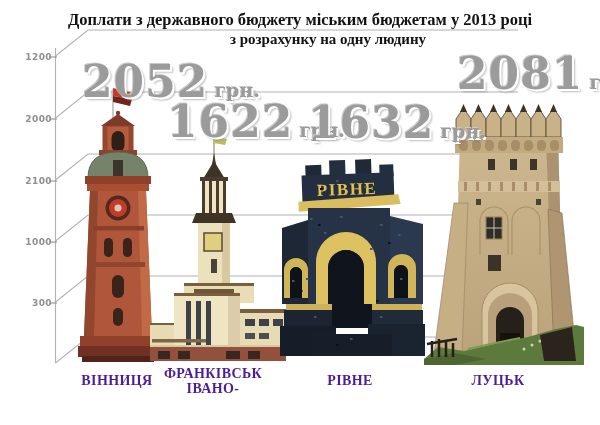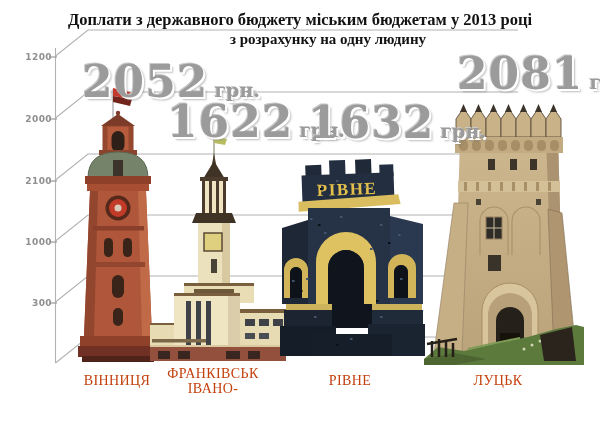--- a/index.html
+++ b/index.html
@@ -10,22 +10,22 @@
   .title-2{top:31px;font-size:15px;margin-left:28px;}
   .grid-svg{position:absolute;left:0;top:0;z-index:1;}
   .tick-label{position:absolute;left:12px;width:40px;text-align:right;font-size:9px;font-weight:bold;
               color:#8f8f8f;font-family:"DejaVu Sans", sans-serif;letter-spacing:0.4px;z-index:2;}
   .tower{position:absolute;z-index:3;}
   .value-label{position:absolute;z-index:5;white-space:nowrap;color:#9b9b9b;font-weight:bold;
                font-family:"DejaVu Serif", serif;line-height:1;
                text-shadow:2px 2px 0 #ffffff,3px 3px 2px rgba(110,110,110,0.45),-1px -1px 0 #c9c9c9;}
   .value-label .num{font-size:44px;letter-spacing:1px;}
   .value-label .unit{font-size:19px;margin-left:6px;margin-top:40px;}
-  .city-label{position:absolute;z-index:5;text-align:center;font-size:14px;font-weight:normal;
-              color:#c2410c;letter-spacing:0.4px;line-height:15px;}
+  .city-label{position:absolute;z-index:5;text-align:center;font-size:14px;font-weight:bold;
+              color:#4c1d95;letter-spacing:0.4px;line-height:15px;}
 </style>
 </head>
 <body>
 
 <div class="stage">
 
   <div class="title-line title-1">Доплати з державного бюджету міським бюджетам у 2013 році</div>
   <div class="title-line title-2">з розрахунку на одну людину</div>
 
   <svg class="grid-svg" width="600" height="425" viewBox="0 0 600 425">

